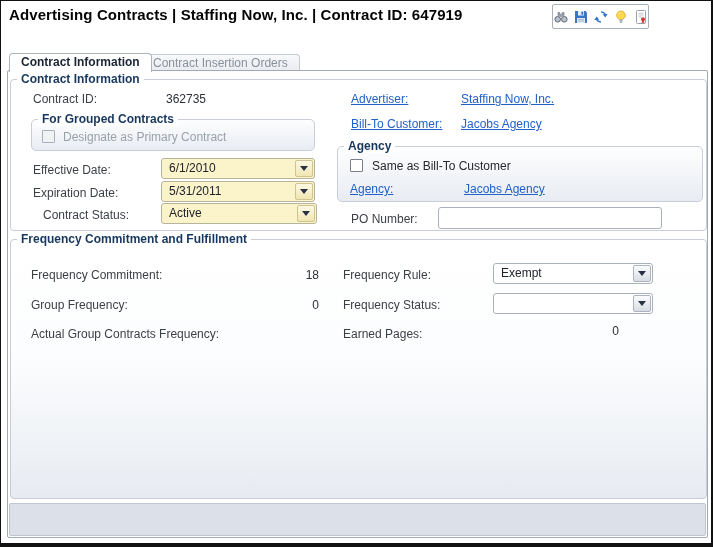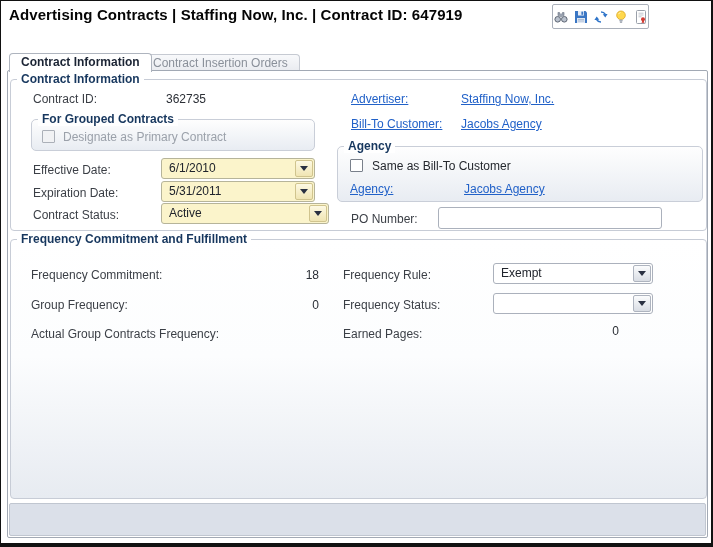--- a/index.html
+++ b/index.html
@@ -200,22 +200,22 @@
       </div>
 
       <span class="lbl" style="left:22px; top:106px;">Expiration Date:</span>
       <div class="combo yellow" style="left:150px; top:101px; width:154px;">
         <span class="combo-text">5/31/2011</span>
         <span class="combo-btn">
             <span class="arrow"></span>
           </span>
       </div>
 
-      <span class="lbl" style="left:22px; top:128px;">Contract Status:</span>
-      <div class="combo yellow" style="left:150px; top:123px; width:168px;">
+      <span class="lbl" style="left:32px; top:128px;">Contract Status:</span>
+      <div class="combo yellow" style="left:150px; top:123px; width:156px;">
         <span class="combo-text">Active</span>
         <span class="combo-btn">
             <span class="arrow"></span>
           </span>
       </div>
 
       <div class="subbox" style="left:326px; top:66px; width:366px; height:56px;">
         <span class="legend" style="background:#fff;">Agency</span>
         <span class="checkbox" style="position:absolute; left:12px; top:12px;"></span>
         <span class="lbl" style="left:34px; top:12px; color:#25282e;">Same as Bill-To Customer</span>

